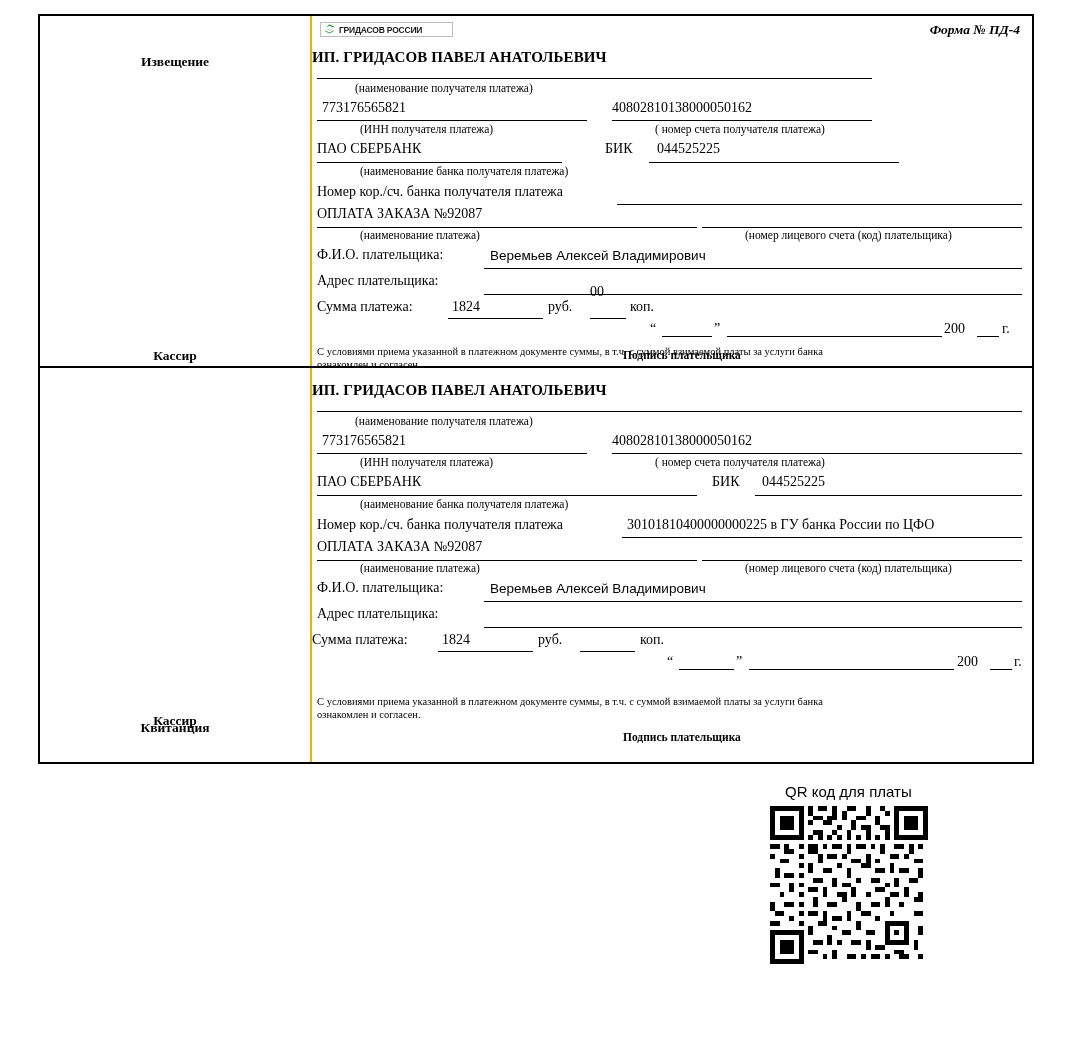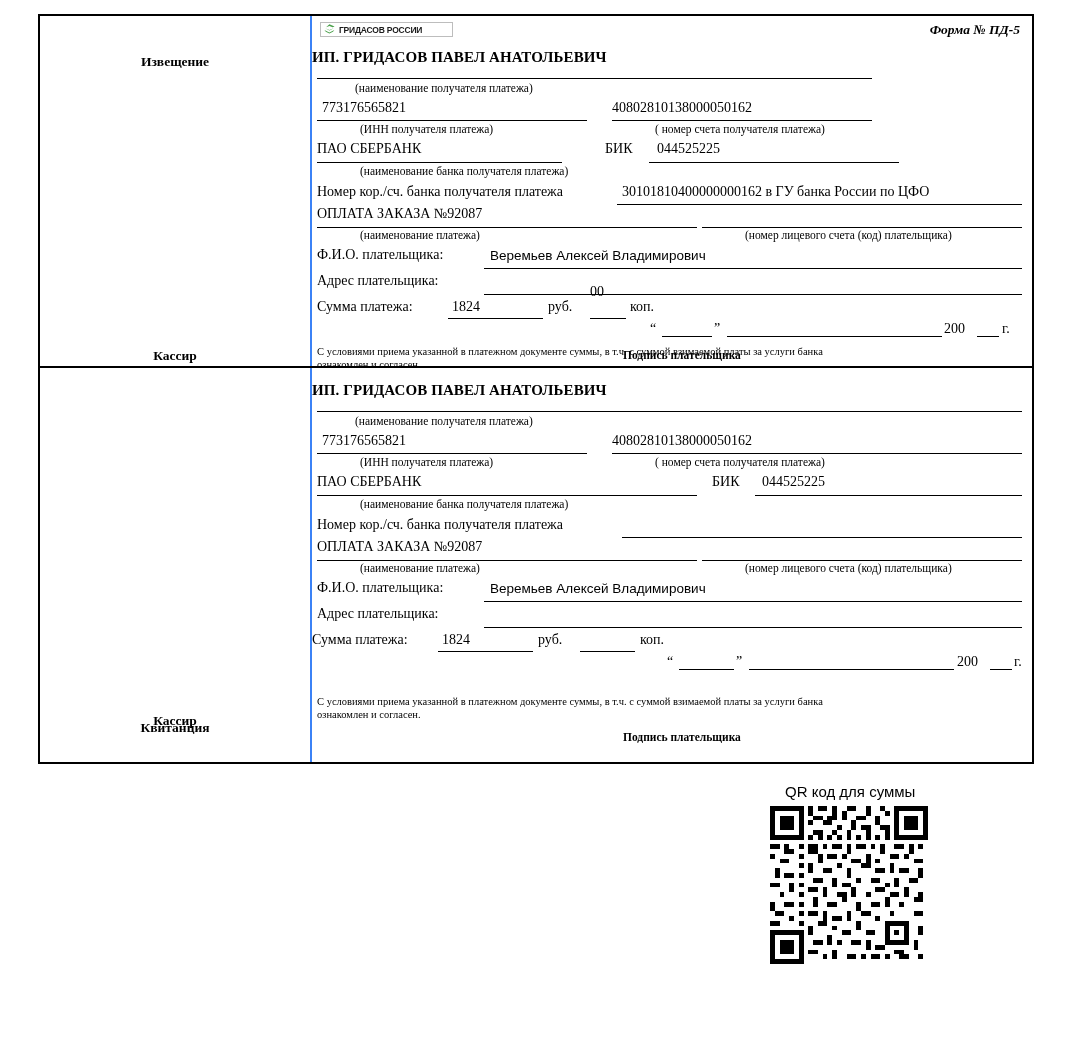--- a/index.html
+++ b/index.html
@@ -42,21 +42,21 @@
   }
   .half.top {
     height: 352px;
     border-bottom: 2px solid #000;
   }
   .half.bottom {
     height: 394px;
   }
   .left-col {
     width: 272px;
-    border-right: 2px solid #3b82f6;
+    border-right: 2px solid #eab308;
     box-sizing: border-box;
     position: relative;
     flex: 0 0 272px;
   }
   .right-col {
     flex: 1 1 auto;
     position: relative;
     box-sizing: border-box;
     padding: 0;
   }
@@ -181,21 +181,21 @@
           <span class="mark">
             <svg width="15" height="13" viewBox="0 0 15 13">
               <path d="M7.4 1.2 L12.6 3.6 L10.6 4.3 L7.4 2.9 L4.1 4.3 Z" fill="#4aa04a"></path>
               <path d="M3.2 5.2 L7.4 6.9 L11.6 5.2 L9.9 6.2 L7.4 7.6 L5.0 6.2 Z" fill="#4aa04a"></path>
               <path d="M2.4 7.0 L7.4 9.4 L12.4 7.0 L11.0 8.7 L7.4 10.6 L3.8 8.7 Z" fill="#4aa04a"></path>
             </svg>
           </span>
           <span class="txt">ГРИДАСОВ РОССИИ</span>
         </div>
 
-        <div class="form-no">Форма № ПД-5</div>
+        <div class="form-no">Форма № ПД-4</div>
 
         <div class="r recipient center" style="left:0; top:33px; width:720px;">ИП. ГРИДАСОВ ПАВЕЛ АНАТОЛЬЕВИЧ</div>
         <div class="line" style="left:5px; top:62px; width:555px;"></div>
         <div class="r small center" style="left:0px; top:66px; width:720px;">(наименование получателя платежа)</div>
 
         <div class="r center" style="left:10px; top:84px; width:270px;">773176565821</div>
         <div class="line" style="left:5px; top:104px; width:270px;"></div>
         <div class="r center" style="left:300px; top:84px; width:410px;">40802810138000050162</div>
         <div class="line" style="left:300px; top:104px; width:260px;"></div>
 
@@ -203,21 +203,20 @@
         <div class="r small center" style="left:300px; top:107px; width:410px;">( номер счета получателя платежа)</div>
 
         <div class="r center" style="left:5px; top:125px; width:270px;">ПАО СБЕРБАНК</div>
         <div class="line" style="left:5px; top:146px; width:245px;"></div>
         <div class="r" style="left:293px; top:125px;">БИК</div>
         <div class="r center" style="left:345px; top:125px; width:250px;">044525225</div>
         <div class="line" style="left:337px; top:146px; width:250px;"></div>
         <div class="r small center" style="left:5px; top:149px; width:320px;">(наименование банка получателя платежа)</div>
 
         <div class="r" style="left:5px; top:168px;">Номер кор./сч. банка получателя платежа</div>
-        <div class="r" style="left:310px; top:168px;">30101810400000000162 в ГУ банка России по ЦФО</div>
         <div class="line" style="left:305px; top:188px; width:405px;"></div>
 
         <div class="r" style="left:5px; top:190px;">ОПЛАТА ЗАКАЗА №92087</div>
         <div class="line" style="left:5px; top:211px; width:380px;"></div>
         <div class="line" style="left:390px; top:211px; width:320px;"></div>
         <div class="r small center" style="left:5px; top:213px; width:380px;">(наименование платежа)</div>
         <div class="r small center" style="left:390px; top:213px; width:320px;">(номер лицевого счета (код) плательщика)</div>
 
         <div class="r" style="left:5px; top:231px;">Ф.И.О. плательщика:</div>
         <div class="r payer-name" style="left:178px; top:232px;">Веремьев Алексей Владимирович</div>
@@ -271,20 +270,21 @@
         <div class="r small center" style="left:300px; top:88px; width:410px;">( номер счета получателя платежа)</div>
 
         <div class="r center" style="left:5px; top:106px; width:270px;">ПАО СБЕРБАНК</div>
         <div class="line" style="left:5px; top:127px; width:380px;"></div>
         <div class="r" style="left:400px; top:106px;">БИК</div>
         <div class="r center" style="left:450px; top:106px; width:260px;">044525225</div>
         <div class="line" style="left:443px; top:127px; width:267px;"></div>
         <div class="r small center" style="left:5px; top:130px; width:380px;">(наименование банка получателя платежа)</div>
 
         <div class="r" style="left:5px; top:149px;">Номер кор./сч. банка получателя платежа</div>
+        <div class="r" style="left:315px; top:149px;">30101810400000000225 в ГУ банка России по ЦФО</div>
         <div class="line" style="left:310px; top:169px; width:400px;"></div>
 
         <div class="r" style="left:5px; top:171px;">ОПЛАТА ЗАКАЗА №92087</div>
         <div class="line" style="left:5px; top:192px; width:380px;"></div>
         <div class="line" style="left:390px; top:192px; width:320px;"></div>
         <div class="r small center" style="left:5px; top:194px; width:380px;">(наименование платежа)</div>
         <div class="r small center" style="left:390px; top:194px; width:320px;">(номер лицевого счета (код) плательщика)</div>
 
         <div class="r" style="left:5px; top:212px;">Ф.И.О. плательщика:</div>
         <div class="r payer-name" style="left:178px; top:213px;">Веремьев Алексей Владимирович</div>
@@ -310,21 +310,21 @@
         <div class="r" style="left:702px; top:286px;">г.</div>
 
         <div class="r tiny" style="left:5px; top:328px;">С условиями приема указанной в платежном документе суммы, в т.ч. с суммой взимаемой платы за услуги банка</div>
         <div class="r tiny" style="left:5px; top:341px;">ознакомлен и согласен.</div>
         <div class="r small bold" style="left:268px; top:363px;">Подпись плательщика</div>
 
       </div>
     </div>
   </div>
 
-  <div class="qr-caption">QR код для суммы</div>
+  <div class="qr-caption">QR код для платы</div>
   <div class="qr-box">
     <svg width="158" height="158" viewBox="0 0 33 33" shape-rendering="crispEdges">
       <rect width="33" height="33" fill="#ffffff"></rect>
       <g fill="#000000">
 
         <rect x="0" y="0" width="7" height="1"></rect>
           <rect x="0" y="6" width="7" height="1"></rect>
         <rect x="0" y="0" width="1" height="7"></rect>
           <rect x="6" y="0" width="1" height="7"></rect>
         <rect x="2" y="2" width="3" height="3"></rect>

